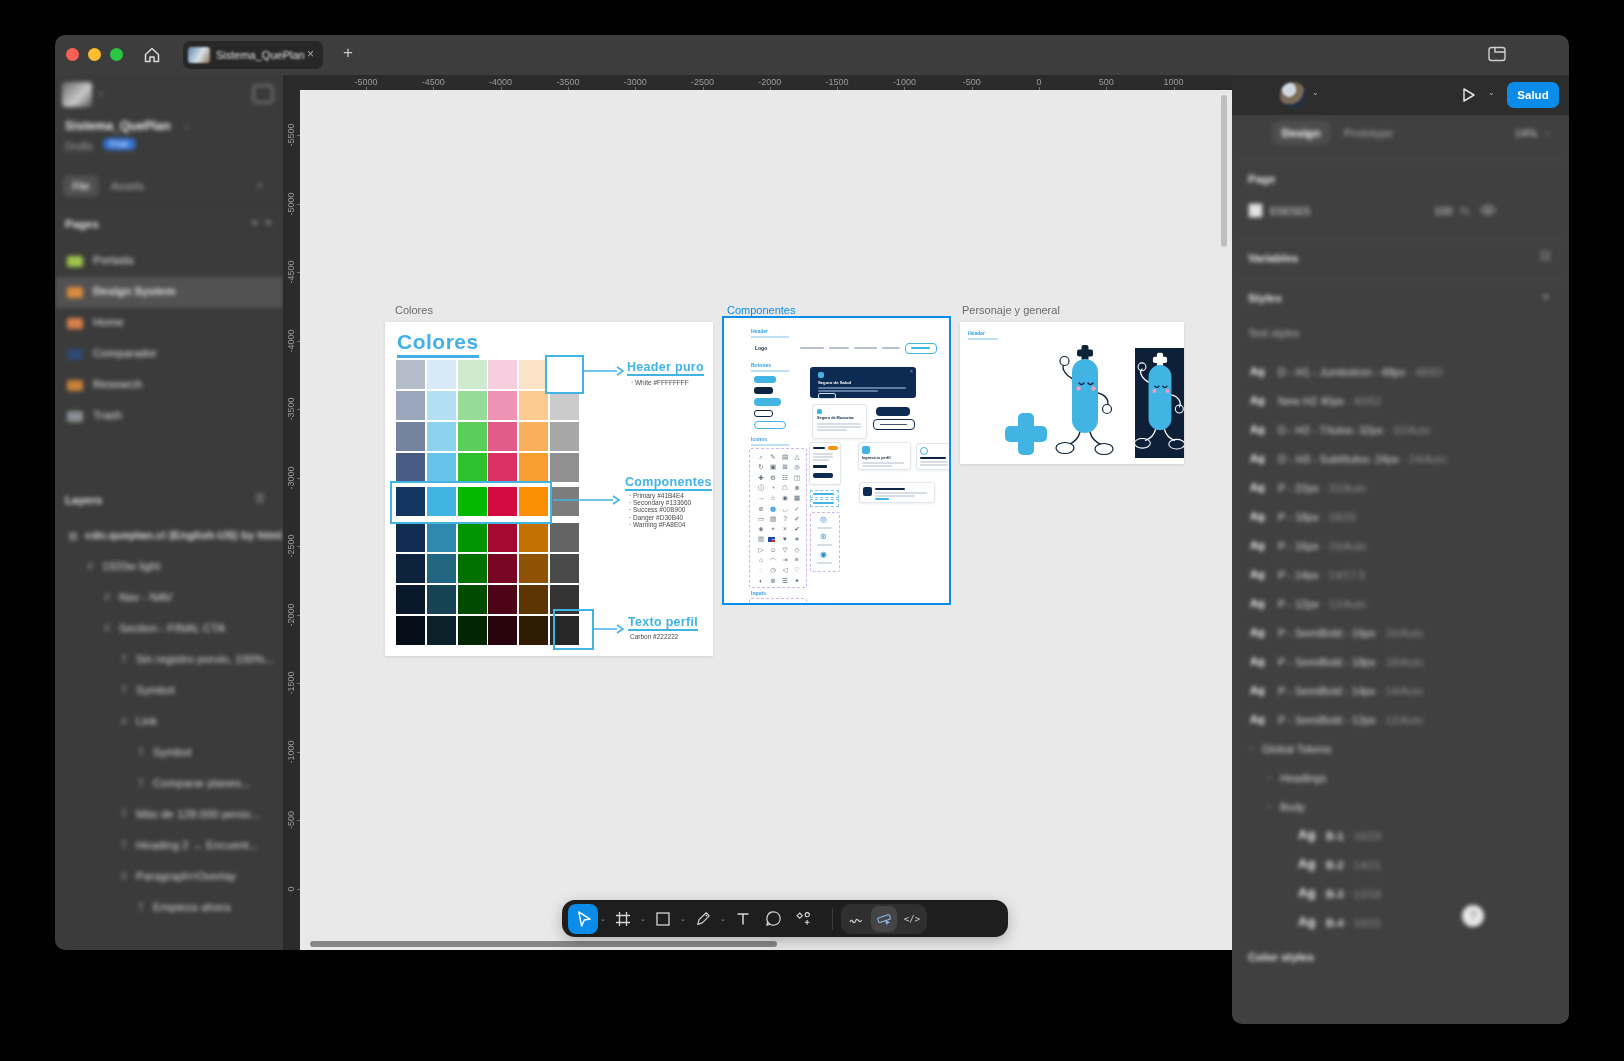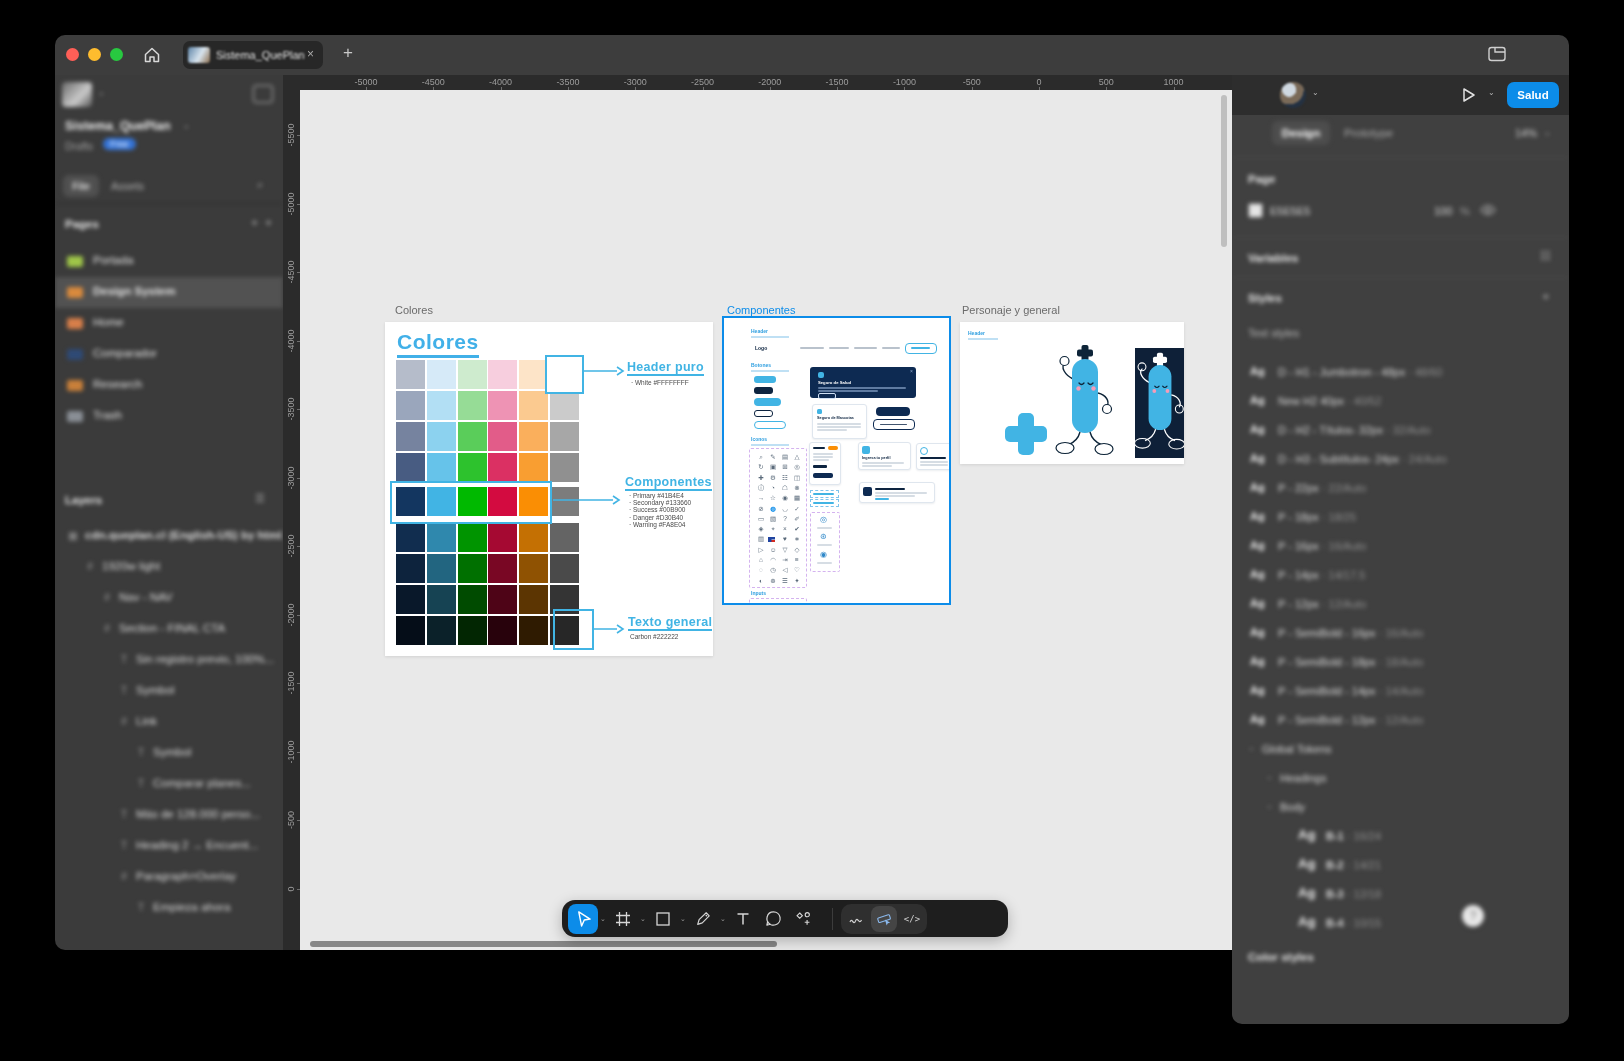--- a/index.html
+++ b/index.html
@@ -308,21 +308,21 @@
           <div style="font-size: 6.5px; color: rgb(74, 74, 74); line-height: 7.2px; white-space: nowrap;">· Danger #D30B40</div>
           <div style="font-size: 6.5px; color: rgb(74, 74, 74); line-height: 7.2px; white-space: nowrap;">· Warning #FA8E04</div>
         </div>
       <svg class="abs" style="left:168px;top:171px;" width="68" height="14">
         <path d="M0 7h60M60 3l6 4-6 4" fill="none" stroke="#41b4e4" stroke-width="1.6"></path>
       </svg>
 
       <svg class="abs" style="left:208px;top:300px;" width="32" height="14">
         <path d="M0 7h24M24 3l6 4-6 4" fill="none" stroke="#41b4e4" stroke-width="1.6"></path>
       </svg>
-      <span class="ann-title" style="left:243px;top:293px;">Texto general</span>
+      <span class="ann-title" style="left:243px;top:293px;">Texto perfil</span>
       <span class="ann-sub" style="left:245px;top:311px;">Carbon #222222</span>
     </div>
 
     <span class="frame-label" style="left:444px;top:229px;color:#0c8ce9;">Componentes</span>
     <div class="frame" style="left:441px;top:243px;width:225px;height:285px;box-shadow:0 0 0 2px #0c8ce9;overflow:hidden;">
       <span class="clab" style="left:27px;top:10px;">Header</span>
       <div class="crule" style="left:27px;top:18px;width:38px;"></div>
 
       <span class="abs nw" style="left:31px;top:27px;font-size:5px;font-weight:bold;color:#0d2440;">Logo</span>
       <div class="sk" style="left:76px;top:29px;width:24px;"></div>

